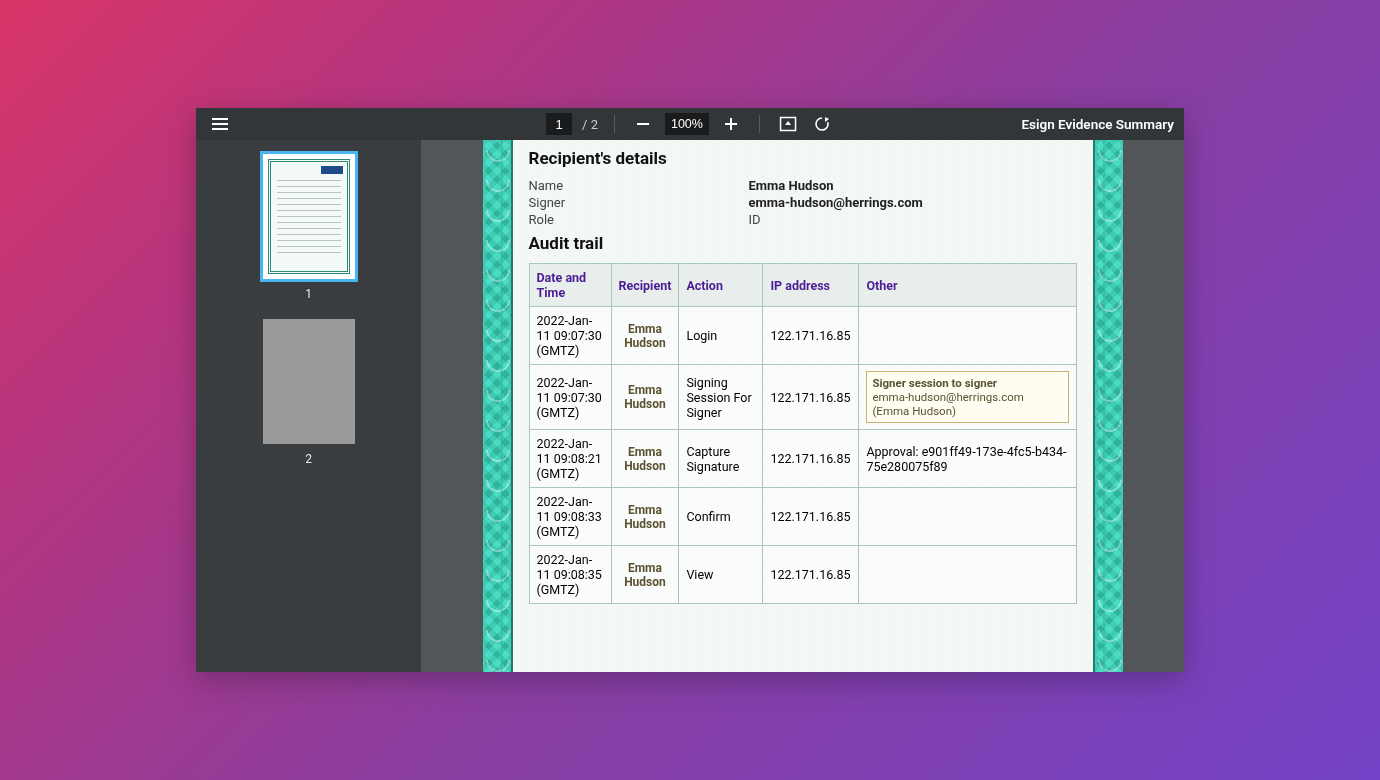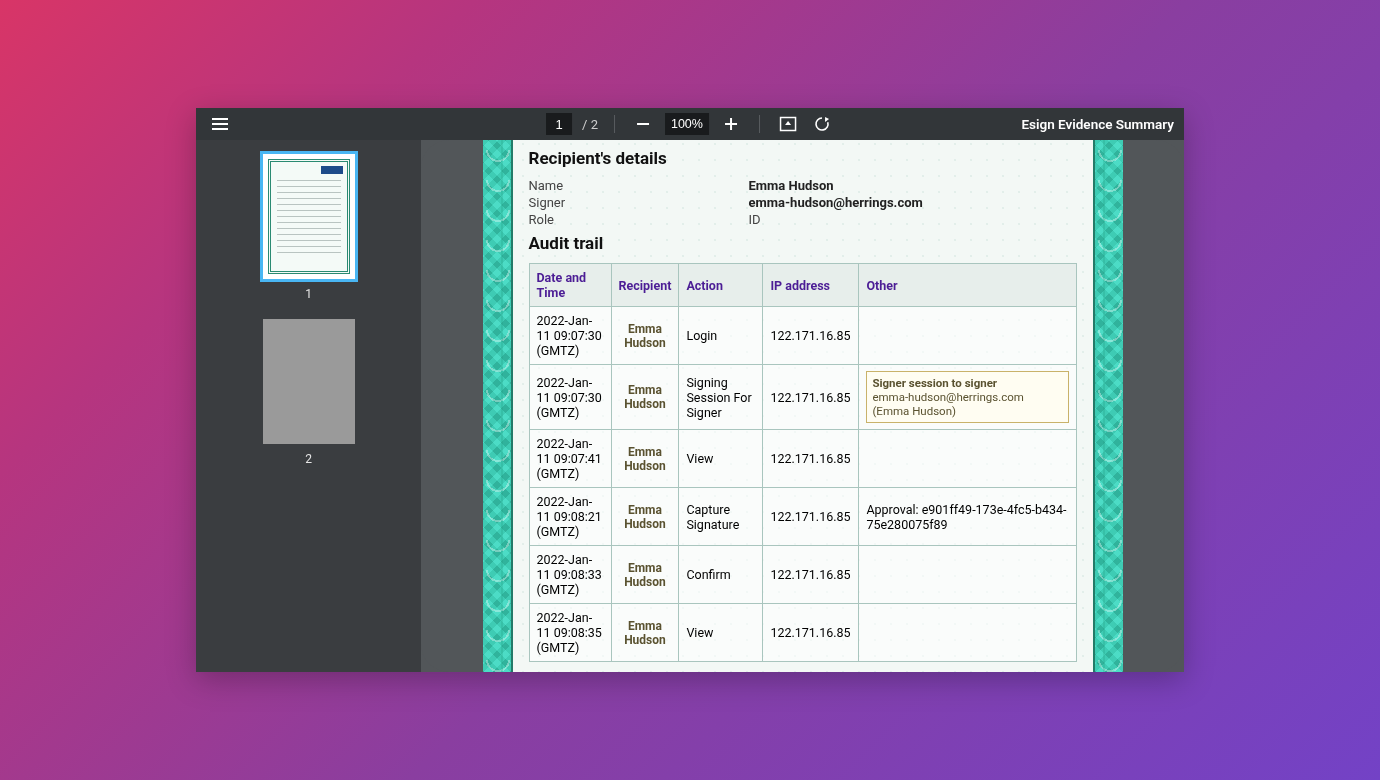--- a/index.html
+++ b/index.html
@@ -210,29 +210,20 @@
                     <td>122.171.16.85</td>
                     <td>
                       <div class="other-box">
                         <div class="t1">Signer session  to signer</div>
                         <div>emma-hudson@herrings.com</div>
                         <div>(Emma Hudson)</div>
                       </div>
                     </td>
                   </tr>
                   <tr>
-                    <td>2022-Jan-11 09:07:41 (GMTZ)</td>
-                    <td>
-                      <span class="recipient-name">Emma Hudson</span>
-                    </td>
-                    <td>View</td>
-                    <td>122.171.16.85</td>
-                    <td></td>
-                  </tr>
-                  <tr>
                     <td>2022-Jan-11 09:08:21 (GMTZ)</td>
                     <td>
                       <span class="recipient-name">Emma Hudson</span>
                     </td>
                     <td>Capture Signature</td>
                     <td>122.171.16.85</td>
                     <td>Approval: e901ff49-173e-4fc5-b434-75e280075f89</td>
                   </tr>
                   <tr>
                     <td>2022-Jan-11 09:08:33 (GMTZ)</td>

